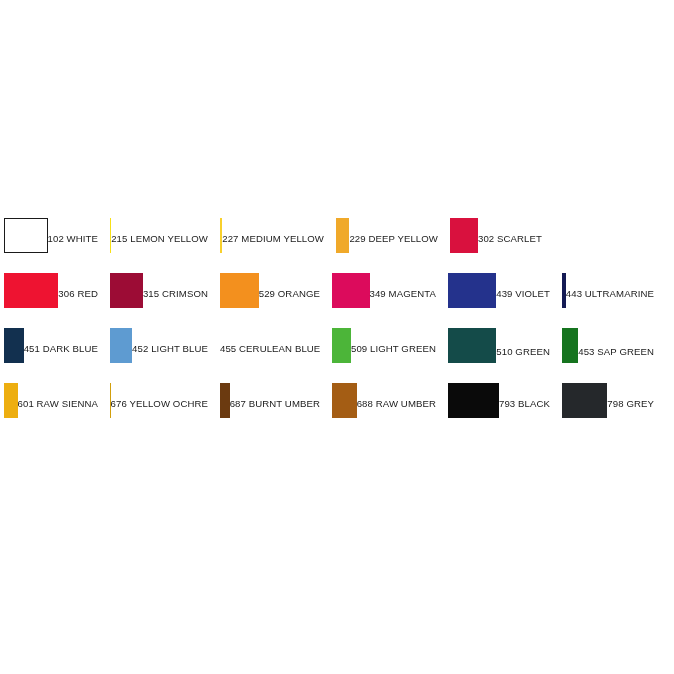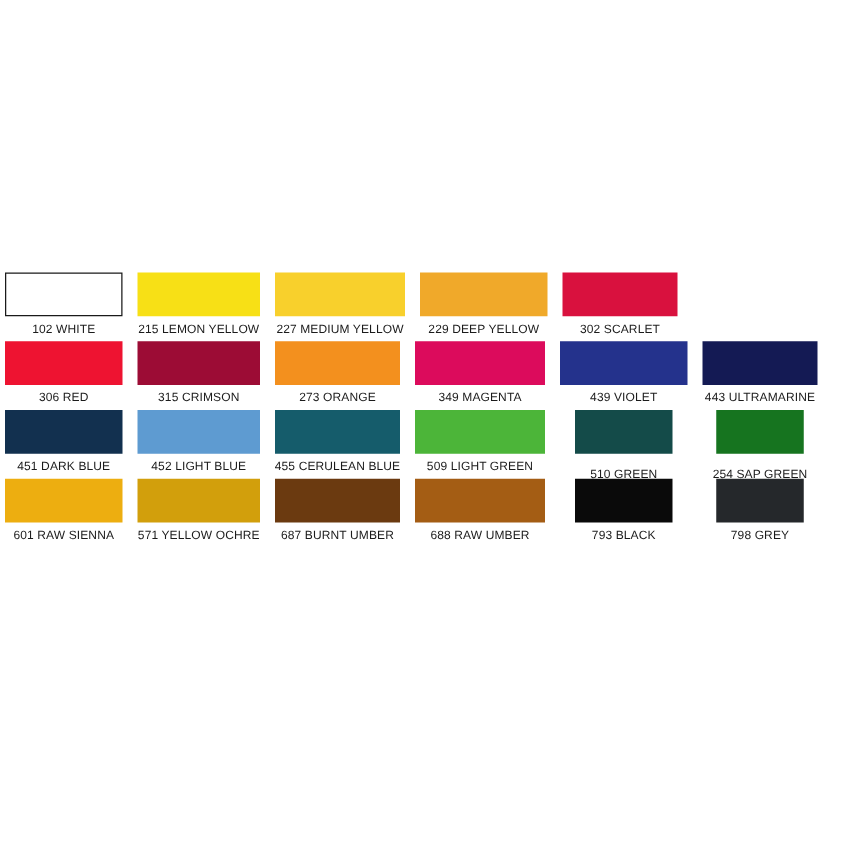--- a/index.html
+++ b/index.html
@@ -35,21 +35,21 @@
     display: flex;
     width: 674px;
     height: 55px;
     align-items: flex-start;
   }
 
   .swatch-cell {
     width: 110px;
     box-sizing: border-box;
     display: flex;
-    flex-direction: column;
+    flex-direction: row;
     align-items: center;
     position: relative;
   }
 
   .swatch-cell.col-0 { width: 104px; padding-left: 4px; padding-right: 6px; }
   .swatch-cell.col-1 { width: 110px; padding-left: 6px; padding-right: 6px; }
   .swatch-cell.col-2 { width: 112px; padding-left: 6px; padding-right: 6px; }
   .swatch-cell.col-3 { width: 116px; padding-left: 6px; padding-right: 6px; justify-content: space-between; }
   .swatch-cell.col-4 { width: 114px; padding-left: 6px; padding-right: 6px; }
   .swatch-cell.col-5 { width: 118px; padding-left: 6px; padding-right: 20px; }
@@ -115,21 +115,21 @@
         <div class="swatch-cell col-0">
           <div class="swatch-chip" style="background-color: rgb(238, 19, 49);"></div>
           <div class="swatch-label">306 RED</div>
         </div>
         <div class="swatch-cell col-1">
           <div class="swatch-chip" style="background-color: rgb(156, 12, 53);"></div>
           <div class="swatch-label">315 CRIMSON</div>
         </div>
         <div class="swatch-cell col-2">
           <div class="swatch-chip" style="background-color: rgb(243, 144, 30);"></div>
-          <div class="swatch-label">273 ORANGE</div>
+          <div class="swatch-label">529 ORANGE</div>
         </div>
         <div class="swatch-cell col-3">
           <div class="swatch-chip" style="background-color: rgb(220, 11, 92);"></div>
           <div class="swatch-label">349 MAGENTA</div>
         </div>
         <div class="swatch-cell col-4">
           <div class="swatch-chip" style="background-color: rgb(36, 50, 140);"></div>
           <div class="swatch-label">439 VIOLET</div>
         </div>
         <div class="swatch-cell col-5">
@@ -153,31 +153,31 @@
         <div class="swatch-cell col-3">
           <div class="swatch-chip" style="background-color: rgb(76, 181, 57);"></div>
           <div class="swatch-label">509 LIGHT GREEN</div>
         </div>
         <div class="swatch-cell col-4">
           <div class="swatch-chip narrow" style="background-color: rgb(20, 75, 73);"></div>
           <div class="swatch-label dropped">510 GREEN</div>
         </div>
         <div class="swatch-cell col-5">
           <div class="swatch-chip narrow" style="background-color: rgb(22, 116, 31);"></div>
-          <div class="swatch-label dropped">254 SAP GREEN</div>
+          <div class="swatch-label dropped">453 SAP GREEN</div>
         </div>
       </div>
       <div class="swatch-row">
         <div class="swatch-cell col-0">
           <div class="swatch-chip" style="background-color: rgb(237, 174, 16);"></div>
           <div class="swatch-label">601 RAW SIENNA</div>
         </div>
         <div class="swatch-cell col-1">
           <div class="swatch-chip" style="background-color: rgb(210, 159, 12);"></div>
-          <div class="swatch-label">571 YELLOW OCHRE</div>
+          <div class="swatch-label">676 YELLOW OCHRE</div>
         </div>
         <div class="swatch-cell col-2">
           <div class="swatch-chip" style="background-color: rgb(107, 58, 16);"></div>
           <div class="swatch-label">687 BURNT UMBER</div>
         </div>
         <div class="swatch-cell col-3">
           <div class="swatch-chip" style="background-color: rgb(164, 93, 20);"></div>
           <div class="swatch-label">688 RAW UMBER</div>
         </div>
         <div class="swatch-cell col-4">

